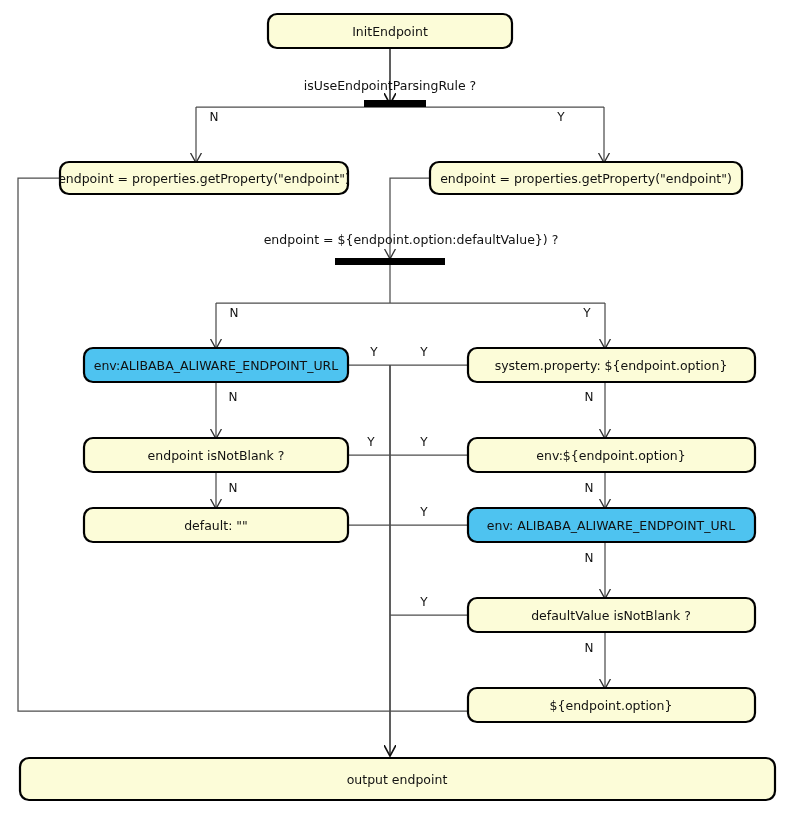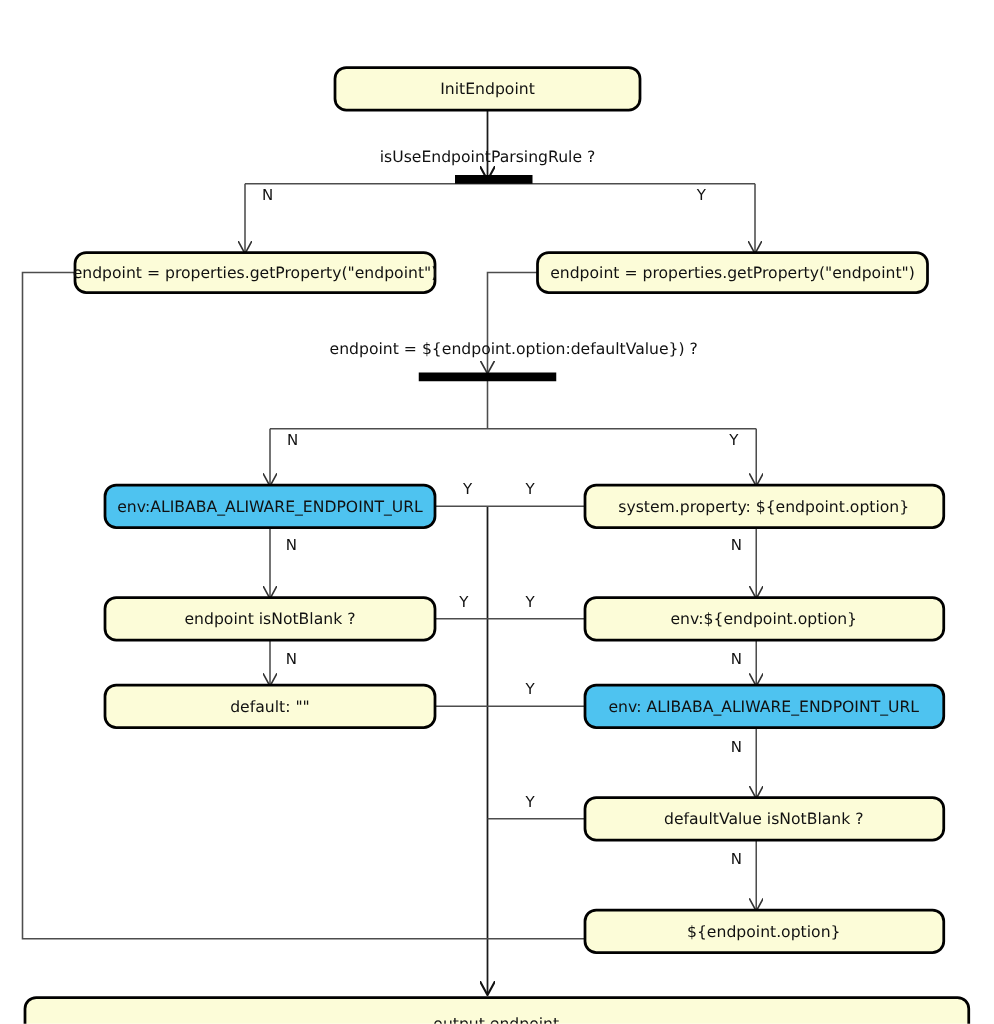--- a/index.html
+++ b/index.html
@@ -10,21 +10,20 @@
   body {
     width: 795px;
     height: 819px;
     font-family: "DejaVu Sans", sans-serif;
     overflow: hidden;
   }
   #diagram-root {
     position: relative;
     width: 795px;
     height: 609px;
-    margin-top: 40px;
   }
   svg.flow {
     display: block;
     width: 795px;
     height: 819px;
   }
   .node-rect {
     stroke: #000000;
     stroke-width: 2.2;
   }

